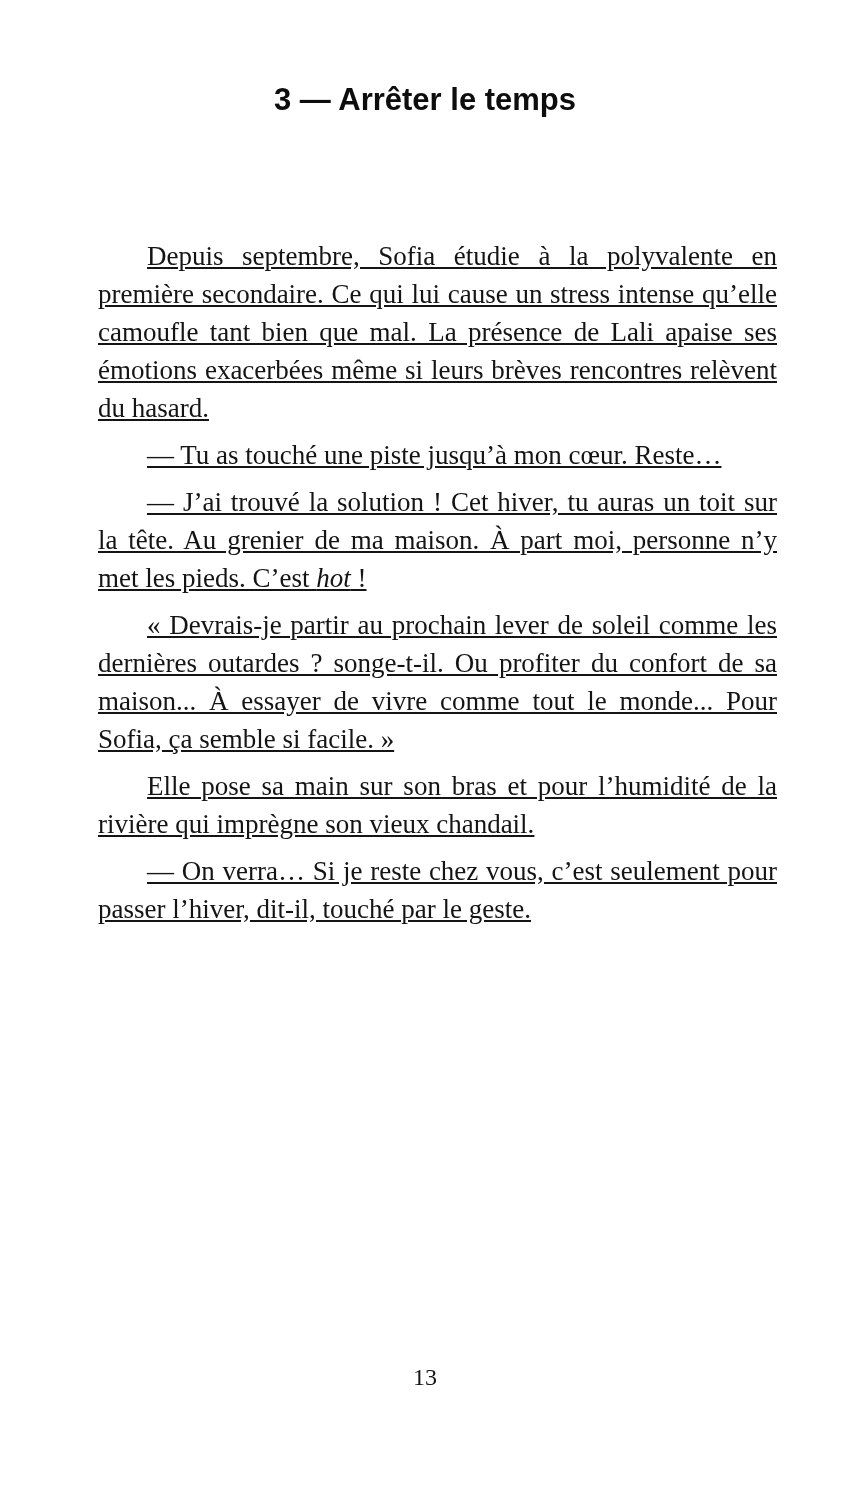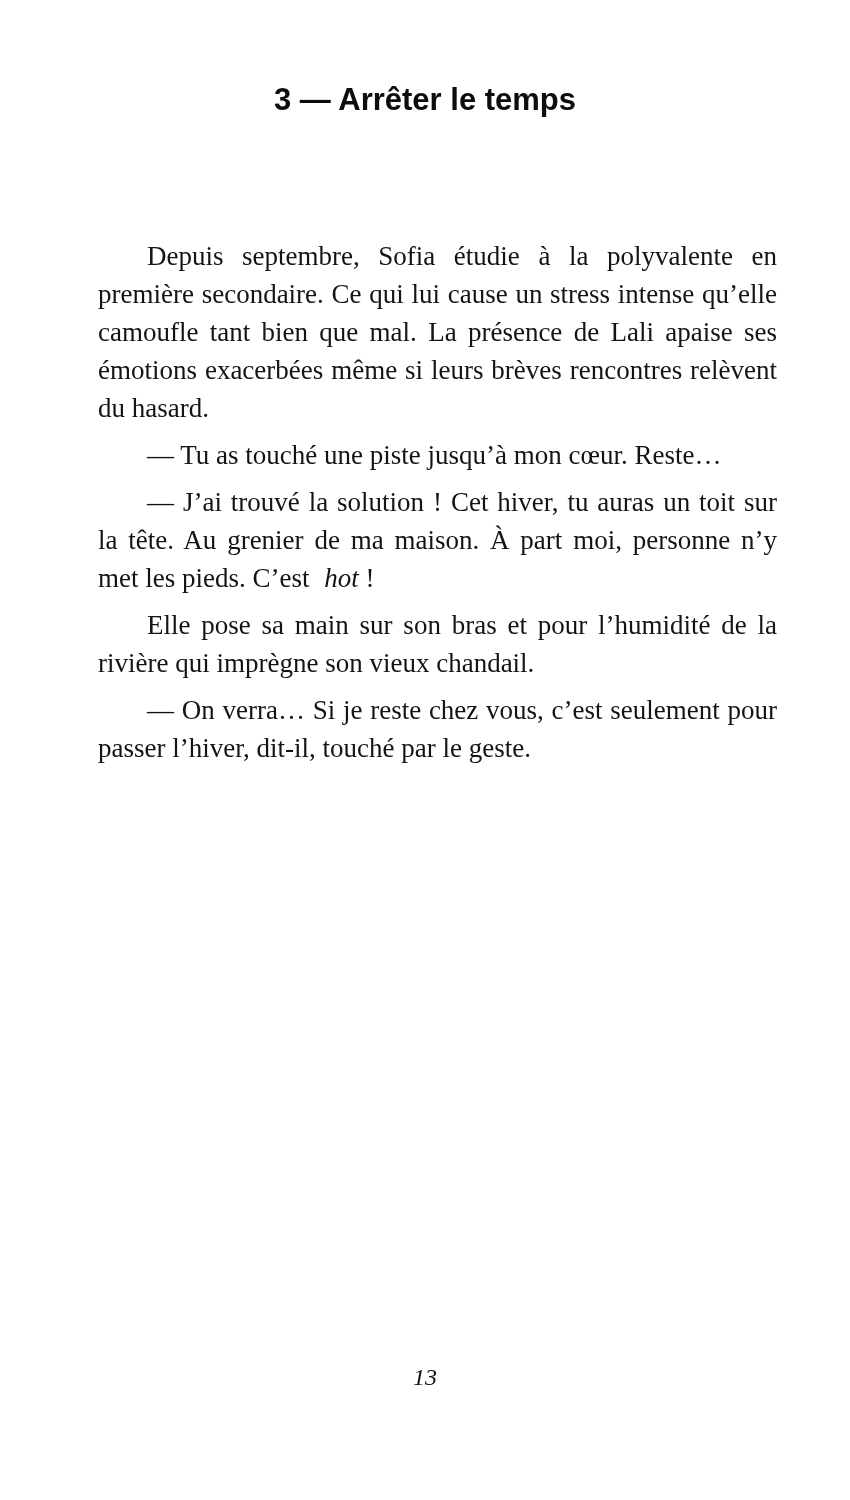--- a/index.html
+++ b/index.html
@@ -31,51 +31,51 @@
   }
   .body-text {
     position: absolute;
     top: 237px;
     left: 98px;
     width: 679px;
     font-size: 27px;
     line-height: 38px;
     text-align: justify;
     color: #141414;
+    text-decoration: underline;
   }
   .para {
     margin: 0 0 9px 0;
     text-indent: 49px;
   }
   .para:last-child {
     margin-bottom: 0;
   }
   .italic {
     font-style: italic;
-    margin-left: 8px;
   }
   .page-number {
     position: absolute;
     top: 1364px;
     left: 0;
     width: 100%;
     text-align: center;
     font-size: 24px;
     color: #141414;
-    font-style: italic;
   }
 </style>
 </head>
 <body>
 
 <div class="page">
   <div class="chapter-title">3 — Arrêter le temps</div>
 
   <div class="body-text">
       <p class="para"><span>Depuis septembre, Sofia étudie à la polyvalente en première secondaire. Ce qui lui cause un stress intense qu’elle camoufle tant bien que mal. La présence de Lali apaise ses émotions exacerbées même si leurs brèves rencontres relèvent du hasard.</span></p>
       <p class="para"><span>— Tu as touché une piste jusqu’à mon cœur. Reste…</span></p>
       <p class="para"><span>— J’ai trouvé la solution ! Cet hiver, tu auras un toit sur la tête. Au grenier de ma maison. À part moi, personne n’y met les pieds. C’est </span><span class="italic">hot</span><span> !</span></p>
+      <p class="para"><span>« Devrais-je partir au prochain lever de soleil comme les dernières outardes ? songe-t-il. Ou profiter du confort de sa maison... À essayer de vivre comme tout le monde... Pour Sofia, ça semble si facile. »</span></p>
       <p class="para"><span>Elle pose sa main sur son bras et pour l’humidité de la rivière qui imprègne son vieux chandail.</span></p>
       <p class="para"><span>— On verra… Si je reste chez vous, c’est seulement pour passer l’hiver, dit-il, touché par le geste.</span></p>
     </div>
 
   <div class="page-number">13</div>
 </div>
 
 </body></html>

